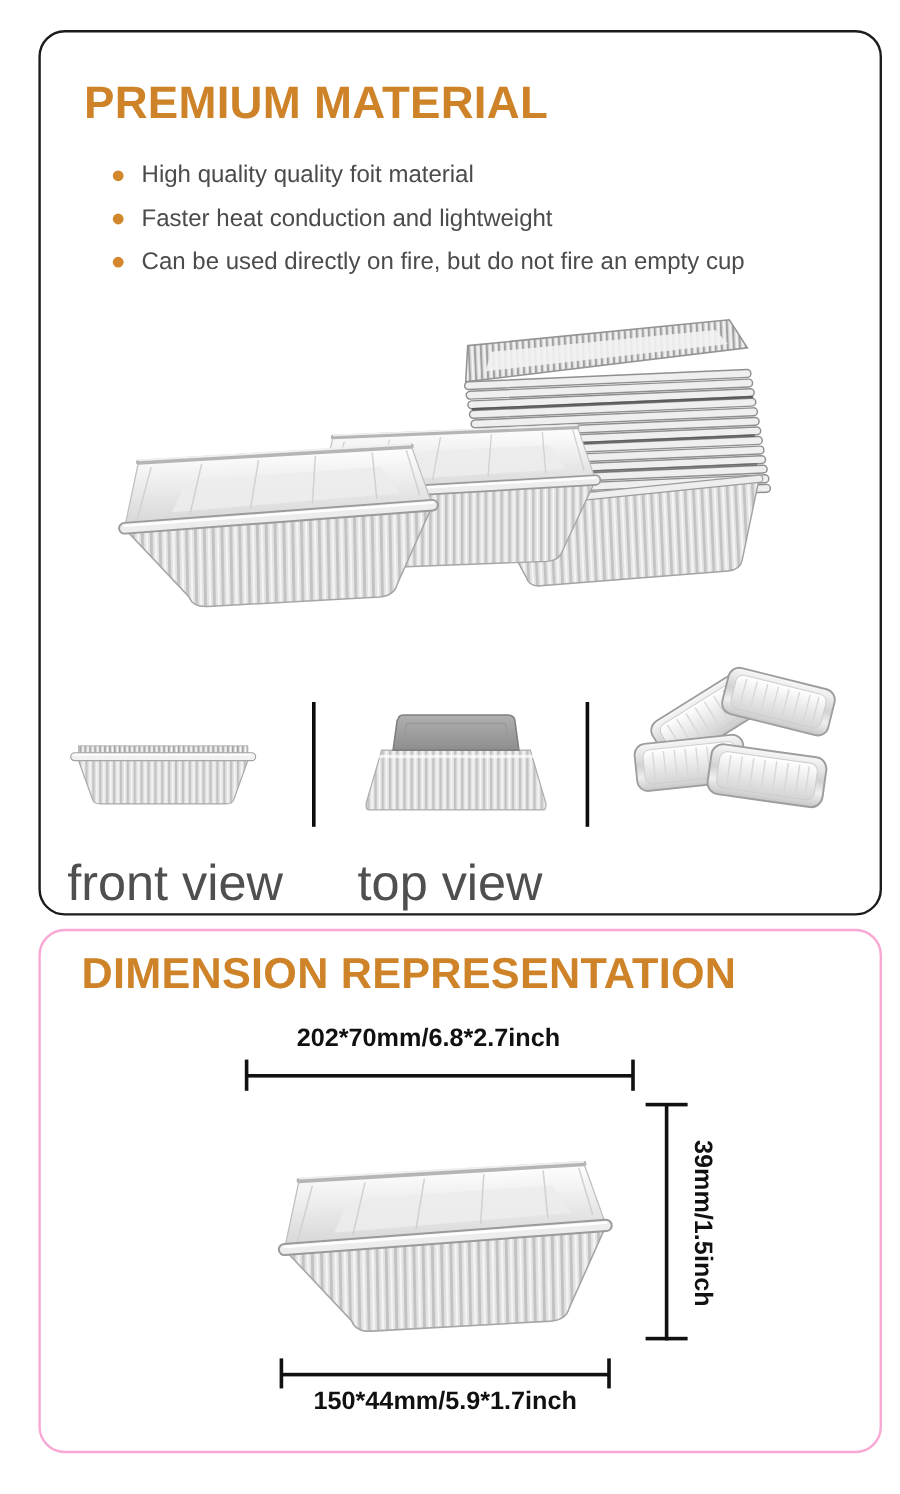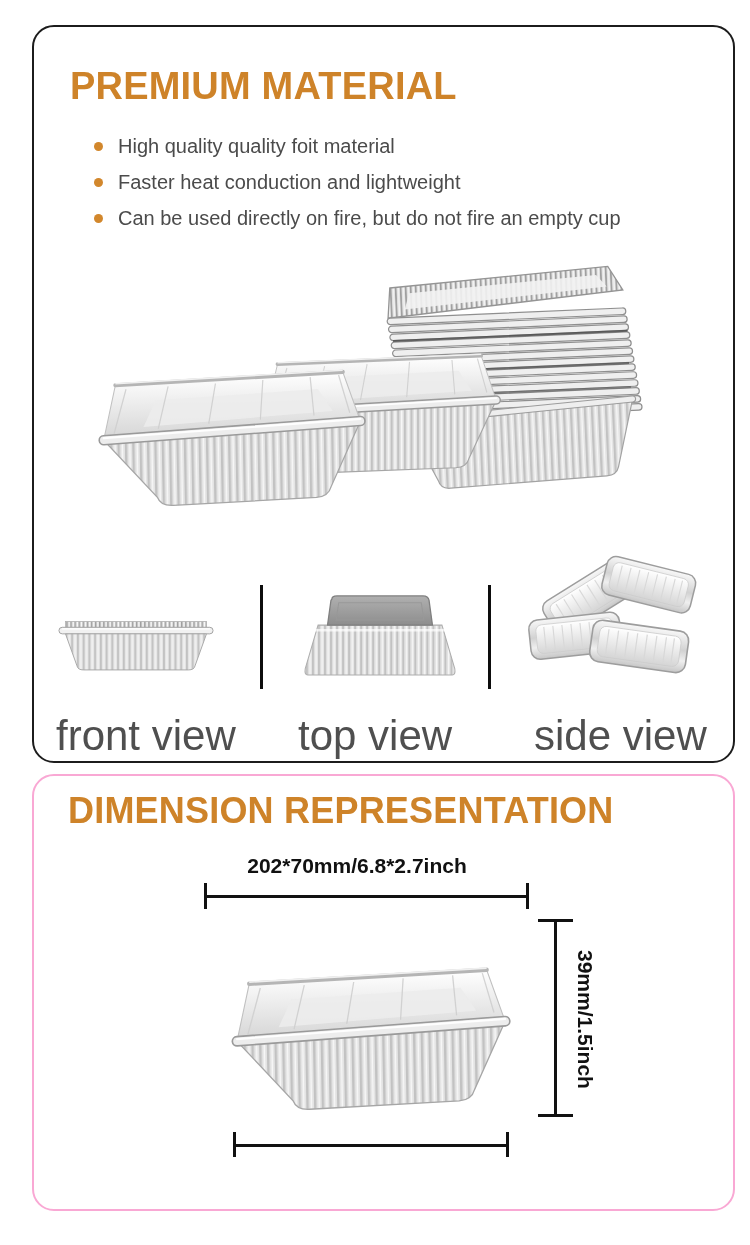--- a/index.html
+++ b/index.html
@@ -210,21 +210,20 @@
 
   <svg class="view-fig view-side" viewBox="0 0 190 140">
     <use href="#panTop" transform="translate(14,62) rotate(-32) scale(0.8)"></use>
     <use href="#panTop" transform="translate(88,8) rotate(14) scale(0.8)"></use>
     <use href="#panTop" transform="translate(2,78) rotate(-6) scale(0.8)"></use>
     <use href="#panTop" transform="translate(72,76) rotate(8) scale(0.85)"></use>
   </svg>
 
   <div class="view-label label-front">front view</div>
   <div class="view-label label-top">top view</div>
-  <div class="view-label label-side">side view</div>
 
 </section>
 
 <section class="card card-dimension">
 
   <h1 class="dimension-title">DIMENSION REPRESENTATION</h1>
 
   <div class="dim-label top-dim-label">202*70mm/6.8*2.7inch</div>
   <div class="dim-line top-dim-line"></div>
   <div class="tick top-tick-left"></div>
@@ -235,14 +234,15 @@
   <div class="v-cap v-cap-bottom"></div>
   <div class="dim-label height-dim-label">39mm/1.5inch</div>
 
   <svg class="dim-pan" viewBox="0 0 300 160">
     <use href="#pan34" transform="translate(10,14) rotate(-1) scale(1.1)"></use>
   </svg>
 
   <div class="dim-line bottom-dim-line"></div>
   <div class="tick bottom-tick-left"></div>
   <div class="tick bottom-tick-right"></div>
+  <div class="dim-label bottom-dim-label">150*44mm/5.9*1.7inch</div>
 
 </section>
 
 </body></html>

